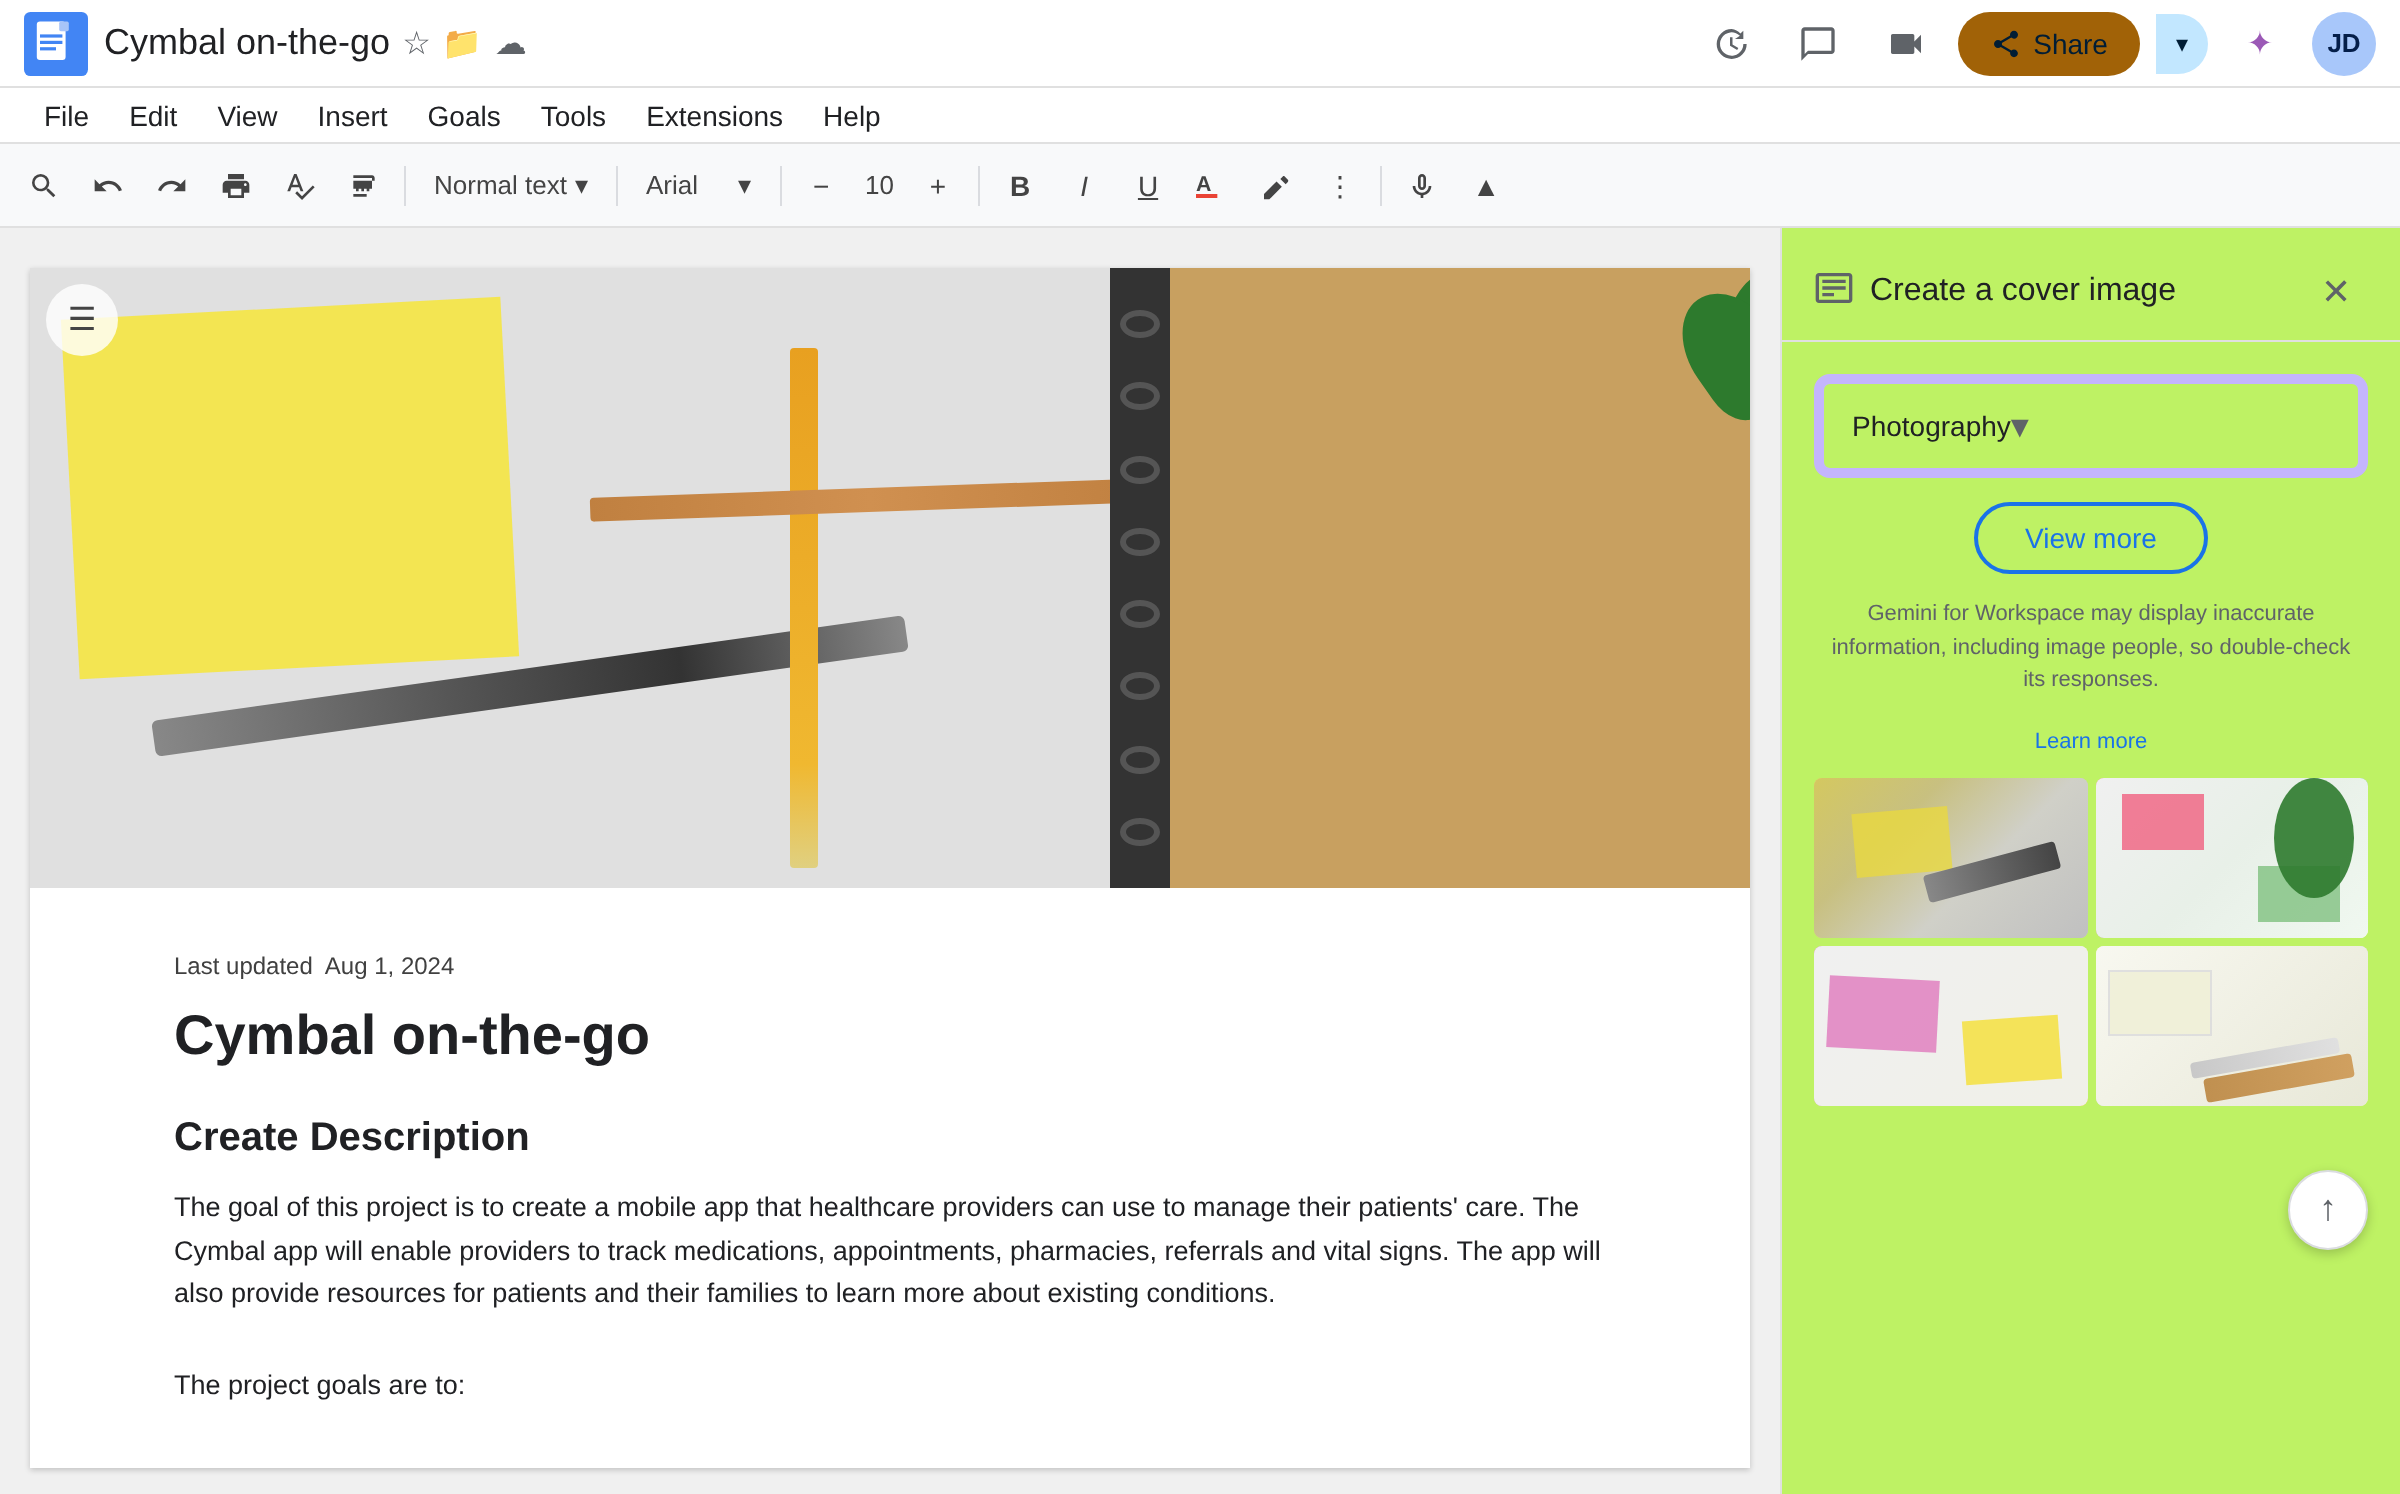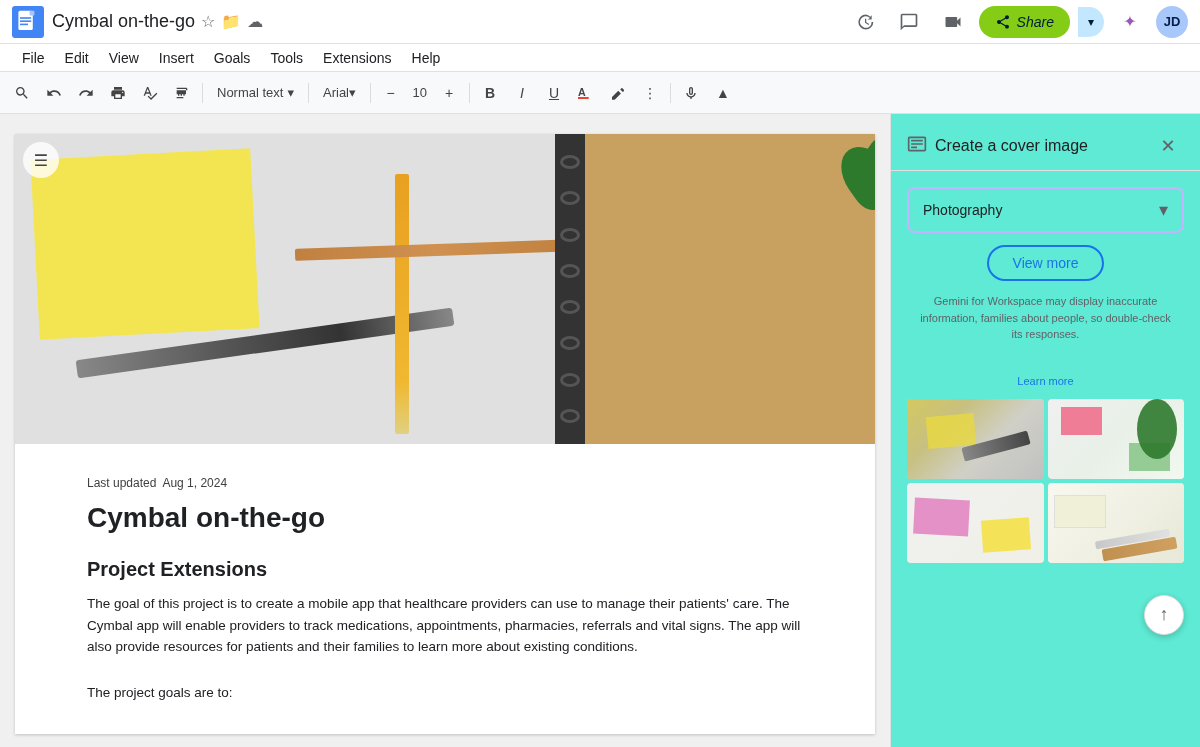--- a/index.html
+++ b/index.html
@@ -22,23 +22,23 @@
     .doc-title { font-size: 18px; color: #202124; font-weight: 400; }
     .title-icon { font-size: 16px; color: #5f6368; cursor: pointer; }
     .top-right { display: flex; align-items: center; gap: 8px; margin-left: auto; }
     .icon-btn {
       background: none; border: none; cursor: pointer;
       width: 36px; height: 36px; border-radius: 50%;
       display: flex; align-items: center; justify-content: center;
       color: #5f6368; font-size: 18px;
     }
     .share-btn {
-      background: #84cc16; border: none; border-radius: 20px;
+      background: #a16207; border: none; border-radius: 20px;
       padding: 8px 16px; font-size: 14px; font-weight: 500; color: #001d35;
-      cursor: pointer; display: flex; align-items: center; gap: 6px; font-style: italic;
+      cursor: pointer; display: flex; align-items: center; gap: 6px;
     }
     .share-dropdown {
       background: #c2e7ff; border: none; border-radius: 0 20px 20px 0;
       padding: 8px 10px; font-size: 12px; cursor: pointer; color: #001d35;
     }
     .avatar {
       width: 32px; height: 32px; border-radius: 50%;
       background: #a8c7fa; display: flex; align-items: center; justify-content: center;
       font-size: 13px; color: #041e49; font-weight: 600; cursor: pointer;
     }
@@ -68,21 +68,21 @@
     }
     .toolbar-divider { width: 1px; height: 20px; background: #dadce0; margin: 0 2px; }
     .style-select {
       background: none; border: none; font-size: 13px; color: #444;
       padding: 4px 8px; border-radius: 4px; cursor: pointer;
       display: flex; align-items: center; gap: 4px; height: 30px;
     }
     .font-select {
       background: none; border: none; font-size: 13px; color: #444;
       padding: 4px 8px; border-radius: 4px; cursor: pointer;
-      display: flex; align-items: center; gap: 0; height: 30px;
+      display: flex; align-items: center; gap: 20px; height: 30px;
     }
     .font-size-controls { display: flex; align-items: center; gap: 2px; }
     .font-size-val { font-size: 13px; color: #444; padding: 0 6px; }
 
     
     .main-area {
       display: flex; flex: 1; overflow: hidden;
     }
 
     
@@ -155,21 +155,21 @@
 
     .doc-content { padding: 32px 72px; }
     .last-updated { font-size: 12px; color: #666; margin-bottom: 12px; }
     .last-updated span { font-size: 12px; color: #404040; }
     .doc-h1 { font-size: 28px; font-weight: 700; color: #202124; margin-bottom: 24px; }
     .doc-h2 { font-size: 20px; font-weight: 700; color: #202124; margin-bottom: 12px; }
     .doc-p { font-size: 13.5px; color: #202124; line-height: 1.6; margin-bottom: 24px; }
 
     
     .side-panel {
-      width: 310px; background: #5eead4; border-left: 1px solid #e0e0e0;
+      width: 310px; background: #bef264; border-left: 1px solid #e0e0e0;
       display: flex; flex-direction: column; flex-shrink: 0;
       height: 100%; overflow-y: auto;
     }
     .panel-header {
       display: flex; align-items: center; padding: 16px 16px 8px;
       border-bottom: 1px solid #e0e0e0;
     }
     .panel-icon { font-size: 18px; color: #444; margin-right: 8px; }
     .panel-title { font-size: 16px; font-weight: 500; color: #202124; flex: 1; }
     .panel-close {
@@ -181,38 +181,38 @@
 
     .panel-body { padding: 16px; display: flex; flex-direction: column; gap: 12px; }
 
     .prompt-box {
       border: 1px solid #dadce0; border-radius: 8px;
       padding: 12px; font-size: 13px; color: #202124; line-height: 1.5;
       min-height: 80px;
     }
 
     .style-dropdown {
-      display: flex; align-items: center; justify-content: space-between;
-      border: 2px solid #c4b5fd; border-radius: 8px;
+      display: flex; align-items: center; justify-content: flex-start;
+      border: 5px solid #c4b5fd; border-radius: 8px;
       padding: 10px 14px; font-size: 14px; color: #202124;
       cursor: pointer;
     }
     .dropdown-arrow { color: #5f6368; font-size: 18px; }
 
     .view-more-btn {
       background: none; border: 2px solid #1a73e8; border-radius: 20px;
       padding: 8px 24px; font-size: 14px; color: #1a73e8; font-weight: 500;
       cursor: pointer; align-self: center; width: fit-content;
     }
 
     .disclaimer {
       font-size: 11px; color: #5f6368; text-align: center; line-height: 1.5;
       padding: 0 8px;
     }
-    .learn-more { color: #1a73e8; cursor: pointer; font-size: 11px; display: block; text-align: center; margin-top: 20px; }
+    .learn-more { color: #1a73e8; cursor: pointer; font-size: 11px; display: block; text-align: center; margin-top: 4px; }
 
     .image-grid {
       display: grid; grid-template-columns: 1fr 1fr; gap: 4px;
       padding: 0 0 8px;
     }
     .grid-img {
       height: 80px; border-radius: 4px; overflow: hidden;
       cursor: pointer; position: relative;
     }
     .grid-img-1 { background: linear-gradient(135deg, #e8d870 30%, #c8c8c8 70%); }
@@ -412,21 +412,21 @@
         </div>
         <div class="doc-sidebar-toggle">☰</div>
       </div>
 
       <div class="doc-content">
         <div class="last-updated">
           <span>Last updated</span>&nbsp;
           <span>Aug 1, 2024</span>
         </div>
         <h1 class="doc-h1">Cymbal on-the-go</h1>
-        <h2 class="doc-h2">Project Extensions</h2>
+        <h2 class="doc-h2">Create Description</h2>
         <p class="doc-p">The goal of this project is to create a mobile app that healthcare providers can use to manage their patients' care.  The Cymbal app will enable providers to track medications, appointments, pharmacies, referrals and vital signs. The app will also provide resources for patients and their families to learn more about existing conditions.</p>
         <p class="doc-p">The project goals are to:</p>
       </div>
     </div>
   </div>
 
   <div class="side-panel">
     <div class="panel-header">
       <span class="panel-icon">
         <svg width="20" height="20" viewBox="0 0 24 24" fill="#5f6368">
@@ -439,21 +439,21 @@
 
     <div class="panel-body">
 
       <div class="style-dropdown">
         <span>Photography</span>
         <span class="dropdown-arrow">▾</span>
       </div>
 
       <button class="view-more-btn">View more</button>
 
-      <p class="disclaimer">Gemini for Workspace may display inaccurate information, families about people, so double-check its responses.</p>
+      <p class="disclaimer">Gemini for Workspace may display inaccurate information, including image people, so double-check its responses.</p>
       <a class="learn-more">Learn more</a>
 
       <div class="image-grid">
         <div class="grid-img grid-img-1">
 
           <div style="width:100%;height:100%;background:linear-gradient(135deg,#d4c860 0%,#c8c080 30%,#d0d0c8 60%,#c0c0c0 100%);position:relative;">
             <div style="position:absolute;top:20%;left:15%;width:35%;height:40%;background:#e8d840;opacity:0.8;transform:rotate(-5deg);"></div>
             <div style="position:absolute;top:50%;left:40%;width:50%;height:14px;background:linear-gradient(90deg,#888,#444);border-radius:2px;transform:rotate(-15deg);"></div>
           </div>
         </div>

